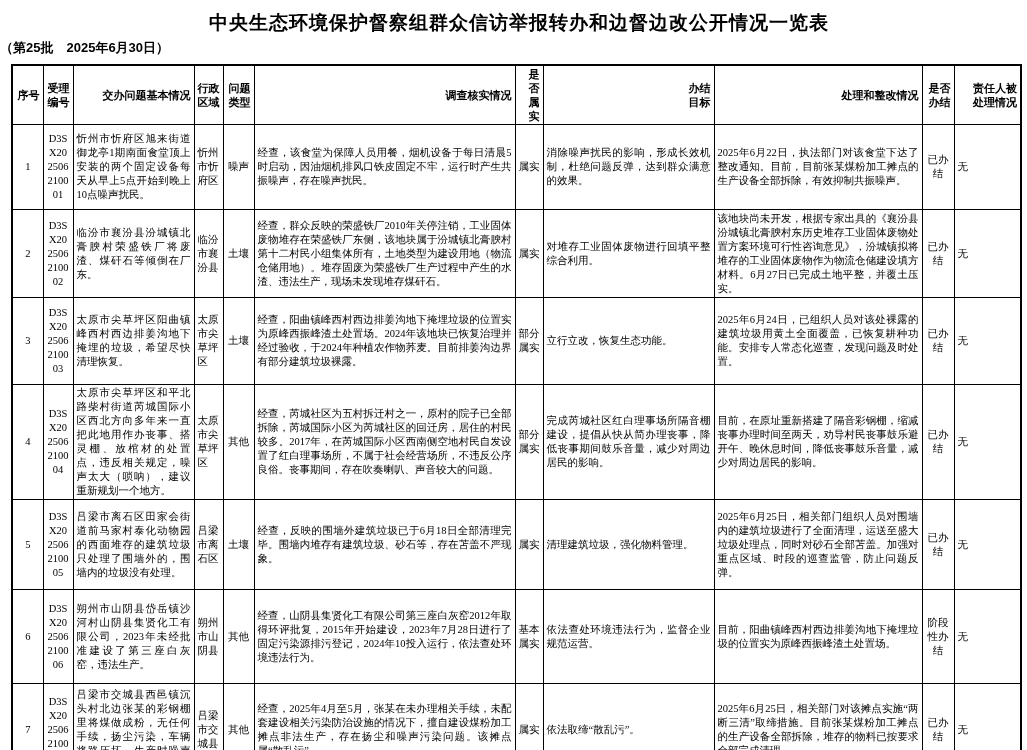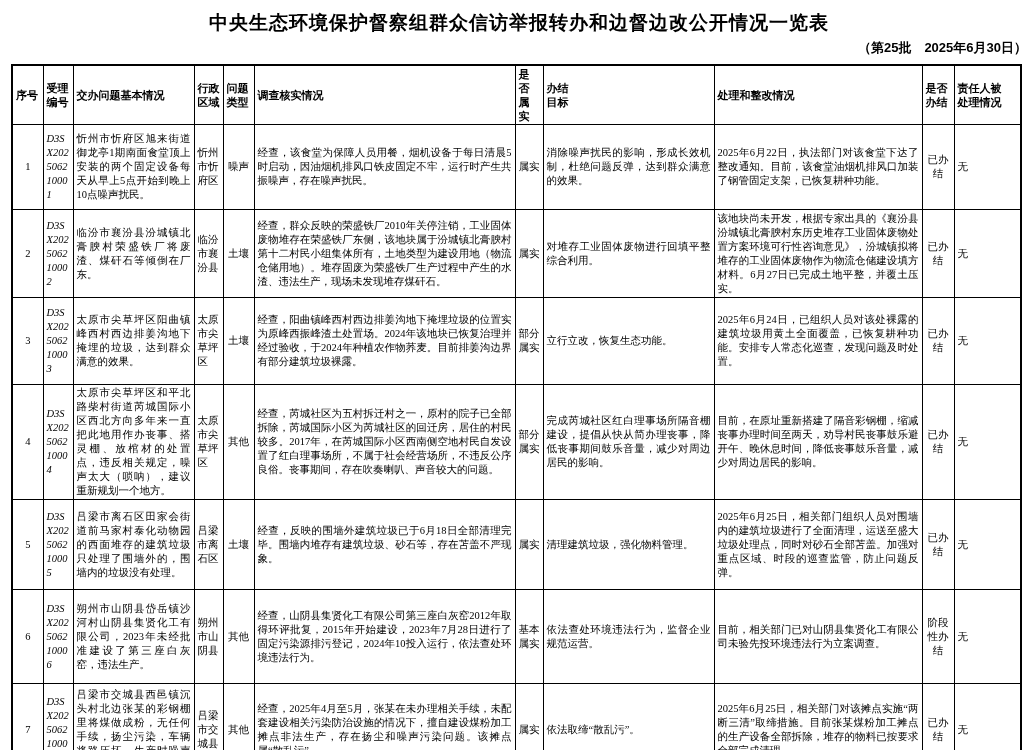--- a/index.html
+++ b/index.html
@@ -1,38 +1,38 @@
 <!DOCTYPE html>
 <html><head>
 <meta charset="utf-8">
 <style>
   html,body{margin:0;padding:0;background:#fff;}
   body{width:1027px;height:750px;overflow:hidden;color:#000;
        font-family:"Liberation Serif","DejaVu Serif",serif;}
   .page{padding-top:6px;}
   .title{text-align:center;font-size:19px;font-weight:bold;letter-spacing:1px;
          font-family:"Liberation Sans","DejaVu Sans",sans-serif;margin:4px 0 3px 0;padding-left:11px;}
-  .subtitle{text-align:right;font-size:13px;font-weight:bold;
+  .subtitle{text-align:left;font-size:13px;font-weight:bold;
             font-family:"Liberation Sans","DejaVu Sans",sans-serif;margin:0 0 7px 0;}
   table{border-collapse:collapse;table-layout:fixed;margin-left:11px;width:1009px;
         border:2px solid #000;}
   th,td{border:1px solid #000;font-size:10.5px;line-height:14px;padding:1px 3px;
         vertical-align:middle;overflow:hidden;}
   th{font-family:"Liberation Sans","DejaVu Sans",sans-serif;font-weight:bold;
-     text-align:left;white-space:pre-line;font-size:11px;}
+     text-align:right;white-space:pre-line;font-size:11px;}
   thead tr{height:36px;}
   tbody tr:nth-child(1){height:85px;}
   tbody tr:nth-child(2){height:88px;}
   tbody tr:nth-child(3){height:87px;}
   tbody tr:nth-child(4){height:113px;}
   tbody tr:nth-child(5){height:90px;}
   tbody tr:nth-child(6){height:94px;}
   tbody tr:nth-child(7){height:93px;}
   .col-no,.col-type,.col-verified,.col-status{text-align:center;}
-  .col-id{word-break:break-all;font-style:italic;}
+  .col-id{text-align:center;word-break:break-all;}
   .col-region{}
   .col-problem,.col-investigation,.col-goal,.col-action{text-align:justify;text-align-last:left;margin-top:11px;}
   .col-accountability{text-align:left;}
   
   .c1{width:31px}.c2{width:30px}.c3{width:121px}.c4{width:29px}.c5{width:31px}
   .c6{width:261px}.c7{width:28px}.c8{width:171px}.c9{width:208px}.c10{width:32px}.c11{width:67px}
 </style>
 </head>
 <body>
 
@@ -78,41 +78,41 @@
     <tbody>
         <tr>
           <td class="col-no">1</td>
           <td class="col-id">D3SX202506210001</td>
           <td class="col-problem">忻州市忻府区旭来街道御龙亭1期南面食堂顶上安装的两个固定设备每天从早上5点开始到晚上10点噪声扰民。</td>
           <td class="col-region">忻州市忻府区</td>
           <td class="col-type">噪声</td>
           <td class="col-investigation">经查，该食堂为保障人员用餐，烟机设备于每日清晨5时启动，因油烟机排风口铁皮固定不牢，运行时产生共振噪声，存在噪声扰民。</td>
           <td class="col-verified">属实</td>
           <td class="col-goal">消除噪声扰民的影响，形成长效机制，杜绝问题反弹，达到群众满意的效果。</td>
-          <td class="col-action">2025年6月22日，执法部门对该食堂下达了整改通知。目前，该食堂油烟机排风口加装了钢管固定支架，已恢复耕种功能。</td>
+          <td class="col-action">2025年6月22日，执法部门对该食堂下达了整改通知。目前，目前张某煤粉加工摊点的生产设备全部拆除，有效抑制共振噪声。</td>
           <td class="col-status">已办结</td>
           <td class="col-accountability">无</td>
         </tr>
         <tr>
           <td class="col-no">2</td>
           <td class="col-id">D3SX202506210002</td>
           <td class="col-problem">临汾市襄汾县汾城镇北膏腴村荣盛铁厂将废渣、煤矸石等倾倒在厂东。</td>
           <td class="col-region">临汾市襄汾县</td>
           <td class="col-type">土壤</td>
           <td class="col-investigation">经查，群众反映的荣盛铁厂2010年关停注销，工业固体废物堆存在荣盛铁厂东侧，该地块属于汾城镇北膏腴村第十二村民小组集体所有，土地类型为建设用地（物流仓储用地）。堆存固废为荣盛铁厂生产过程中产生的水渣、违法生产，现场未发现堆存煤矸石。</td>
           <td class="col-verified">属实</td>
           <td class="col-goal">对堆存工业固体废物进行回填平整综合利用。</td>
           <td class="col-action">该地块尚未开发，根据专家出具的《襄汾县汾城镇北膏腴村东历史堆存工业固体废物处置方案环境可行性咨询意见》，汾城镇拟将堆存的工业固体废物作为物流仓储建设填方材料。6月27日已完成土地平整，并覆土压实。</td>
           <td class="col-status">已办结</td>
           <td class="col-accountability">无</td>
         </tr>
         <tr>
           <td class="col-no">3</td>
           <td class="col-id">D3SX202506210003</td>
-          <td class="col-problem">太原市尖草坪区阳曲镇峰西村西边排姜沟地下掩埋的垃圾，达到群众满意的效果。</td>
+          <td class="col-problem">太原市尖草坪区阳曲镇峰西村西边排姜沟地下掩埋的垃圾，希望尽快清理恢复。</td>
           <td class="col-region">太原市尖草坪区</td>
           <td class="col-type">土壤</td>
           <td class="col-investigation">经查，阳曲镇峰西村西边排姜沟地下掩埋垃圾的位置实为原峰西振峰渣土处置场。2024年该地块已恢复治理并经过验收，于2024年种植农作物荞麦。目前排姜沟边界有部分建筑垃圾裸露。</td>
           <td class="col-verified">部分属实</td>
           <td class="col-goal">立行立改，恢复生态功能。</td>
           <td class="col-action">2025年6月24日，已组织人员对该处裸露的建筑垃圾用黄土全面覆盖，已恢复耕种功能。安排专人常态化巡查，发现问题及时处置。</td>
           <td class="col-status">已办结</td>
           <td class="col-accountability">无</td>
         </tr>
         <tr>
@@ -143,21 +143,21 @@
         </tr>
         <tr>
           <td class="col-no">6</td>
           <td class="col-id">D3SX202506210006</td>
           <td class="col-problem">朔州市山阴县岱岳镇沙河村山阴县集贤化工有限公司，2023年未经批准建设了第三座白灰窑，违法生产。</td>
           <td class="col-region">朔州市山阴县</td>
           <td class="col-type">其他</td>
           <td class="col-investigation">经查，山阴县集贤化工有限公司第三座白灰窑2012年取得环评批复，2015年开始建设，2023年7月28日进行了固定污染源排污登记，2024年10投入运行，依法查处环境违法行为。</td>
           <td class="col-verified">基本属实</td>
           <td class="col-goal">依法查处环境违法行为，监督企业规范运营。</td>
-          <td class="col-action">目前，相关部门已对山阴县集贤化工有限公司未验先投环境违法行为立案调查。</td>
+          <td class="col-action">目前，阳曲镇峰西村西边排姜沟地下掩埋垃圾的位置实为原峰西振峰渣土处置场。</td>
           <td class="col-status">阶段性办结</td>
           <td class="col-accountability">无</td>
         </tr>
         <tr>
           <td class="col-no">7</td>
           <td class="col-id">D3SX202506210007</td>
           <td class="col-problem">吕梁市交城县西邑镇沉头村北边张某的彩钢棚里将煤做成粉，无任何手续，扬尘污染，车辆将路压坏，生产时噪声扰民。</td>
           <td class="col-region">吕梁市交城县</td>
           <td class="col-type">其他</td>
           <td class="col-investigation">经查，2025年4月至5月，张某在未办理相关手续，未配套建设相关污染防治设施的情况下，擅自建设煤粉加工摊点非法生产，存在扬尘和噪声污染问题。该摊点属“散乱污”。</td>

